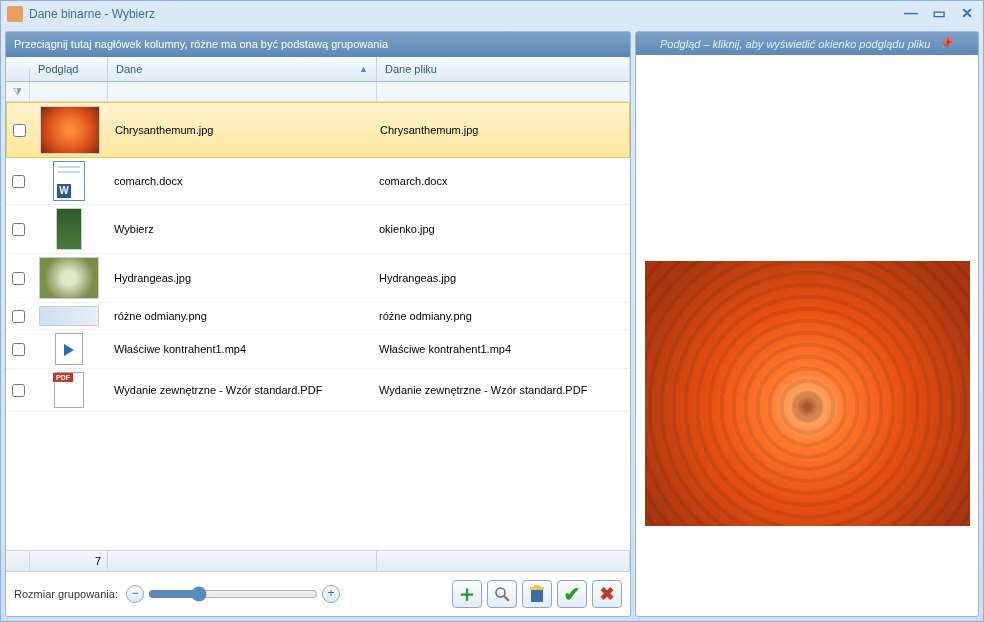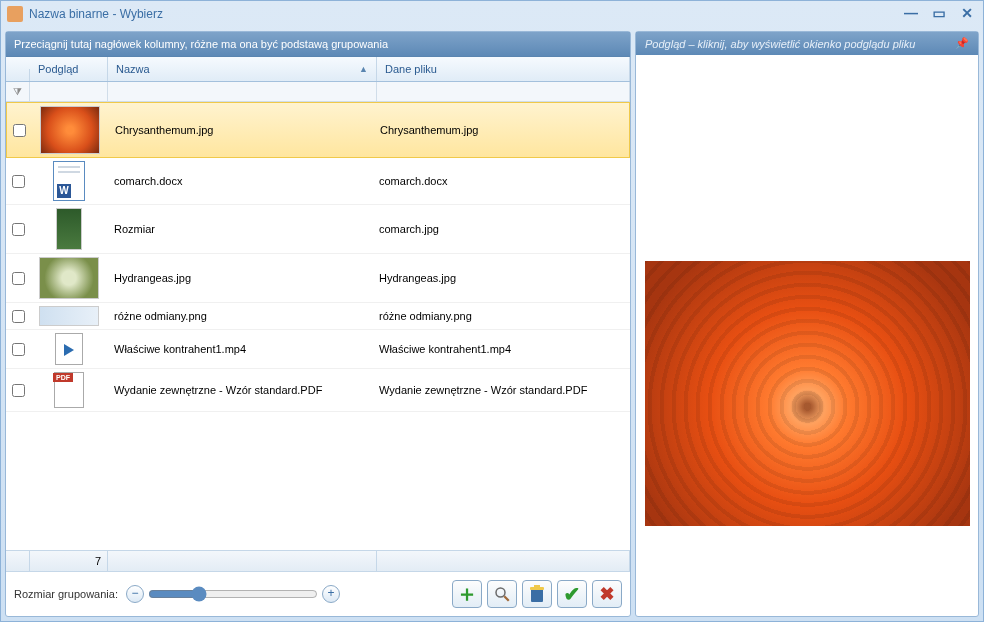--- a/index.html
+++ b/index.html
@@ -271,21 +271,21 @@
   flex: 1;
   display: flex;
   flex-direction: column;
   background: #fff;
   border: 1px solid #99b8d8;
   border-radius: 3px;
 }
 .preview-header {
   background: linear-gradient(to bottom, #7ea3c9, #5d89b6);
   color: #e6eff8;
-  padding: 5px 9px;
+  padding: 5px 24px;
   font-size: 11px;
   font-style: italic;
   display: flex;
   align-items: center;
 }
 .preview-header .pin {
   margin-left: auto;
   font-style: normal;
   color: #cfe0f0;
   cursor: pointer;
@@ -314,39 +314,39 @@
     radial-gradient(circle at 50% 55%, rgba(120,40,10,0.6) 2%, transparent 8%),
     repeating-radial-gradient(circle at 50% 55%, rgba(0,0,0,0.08) 0 4px, transparent 4px 12px);
 }
 </style>
 </head>
 <body>
 
 <div class="window">
   <div class="titlebar">
     <div class="app-icon"></div>
-    <div class="title">Nazwa binarne - Wybierz</div>
+    <div class="title">Dane binarne - Wybierz</div>
     <div class="win-buttons">
       <div class="win-btn">—</div>
       <div class="win-btn">▭</div>
       <div class="win-btn">✕</div>
     </div>
   </div>
 
   <div class="content-area">
     <div class="left-panel">
       <div class="group-bar">Przeciągnij tutaj nagłówek kolumny, różne ma ona być podstawą grupowania</div>
 
       <div class="grid-header">
         <div class="col col-check"></div>
         <div class="col col-thumb">
             <span>Podgląd</span>
           </div>
         <div class="col col-name">
-          <span>Nazwa</span>
+          <span>Dane</span>
           <span class="sort-arrow">▲</span>
         </div>
         <div class="col col-file">
             <span>Dane pliku</span>
           </div>
       </div>
 
       <div class="filter-row">
         <div class="fcell col-check">
             <span class="filter-icon">⧩</span>
@@ -379,22 +379,22 @@
             <div class="cell cell-name">comarch.docx</div>
             <div class="cell cell-file">comarch.docx</div>
           </div>
           <div class="row">
             <div class="cell cell-check">
               <input type="checkbox" style="">
             </div>
             <div class="cell cell-thumb">
               <div class="thumb conifer"></div>
             </div>
-            <div class="cell cell-name">Rozmiar</div>
-            <div class="cell cell-file">comarch.jpg</div>
+            <div class="cell cell-name">Wybierz</div>
+            <div class="cell cell-file">okienko.jpg</div>
           </div>
           <div class="row">
             <div class="cell cell-check">
               <input type="checkbox" style="">
             </div>
             <div class="cell cell-thumb">
               <div class="thumb hydrangea"></div>
             </div>
             <div class="cell cell-name">Hydrangeas.jpg</div>
             <div class="cell cell-file">Hydrangeas.jpg</div>

